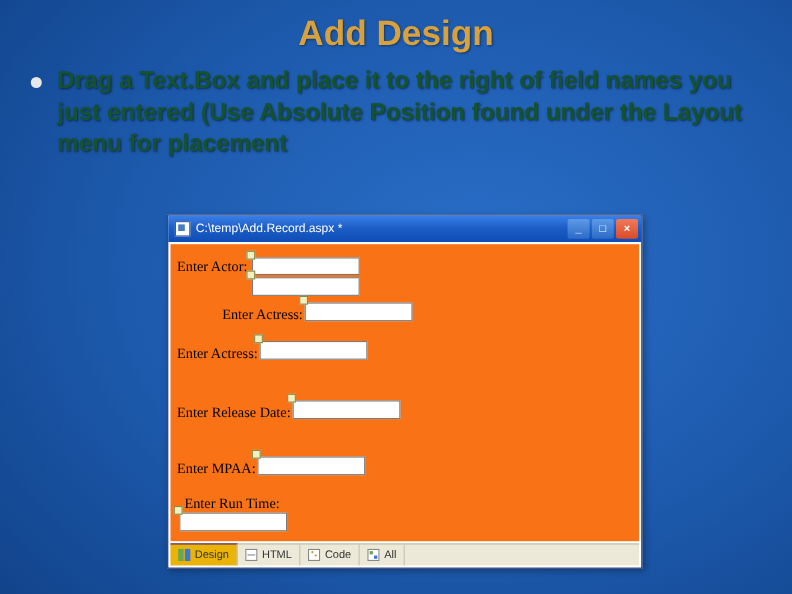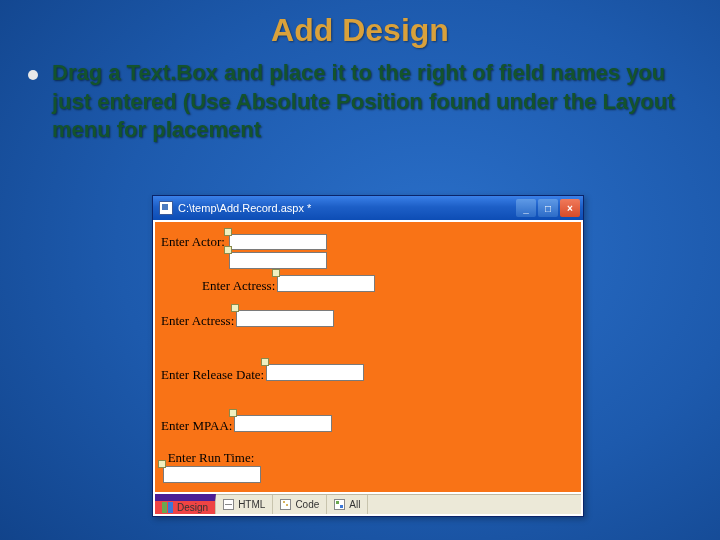--- a/index.html
+++ b/index.html
@@ -137,22 +137,22 @@
   }
   .tab {
     display: flex;
     align-items: center;
     padding: 0 7px;
     height: 100%;
     border-right: 1px solid #c8c4ad;
     gap: 4px;
   }
   .tab.active {
-    background: #ef4444;
-    border-top: 7px solid #4c1d95;
+    background: #eab308;
+    border-top: 1px solid #4c1d95;
     margin-top: -1px;
     height: calc(100% + 1px);
   }
   .tab-icon {
     width: 11px;
     height: 11px;
     display: inline-block;
   }
   .ic-design { background:
     linear-gradient(#6aa84f,#6aa84f) left/5px 11px no-repeat,

